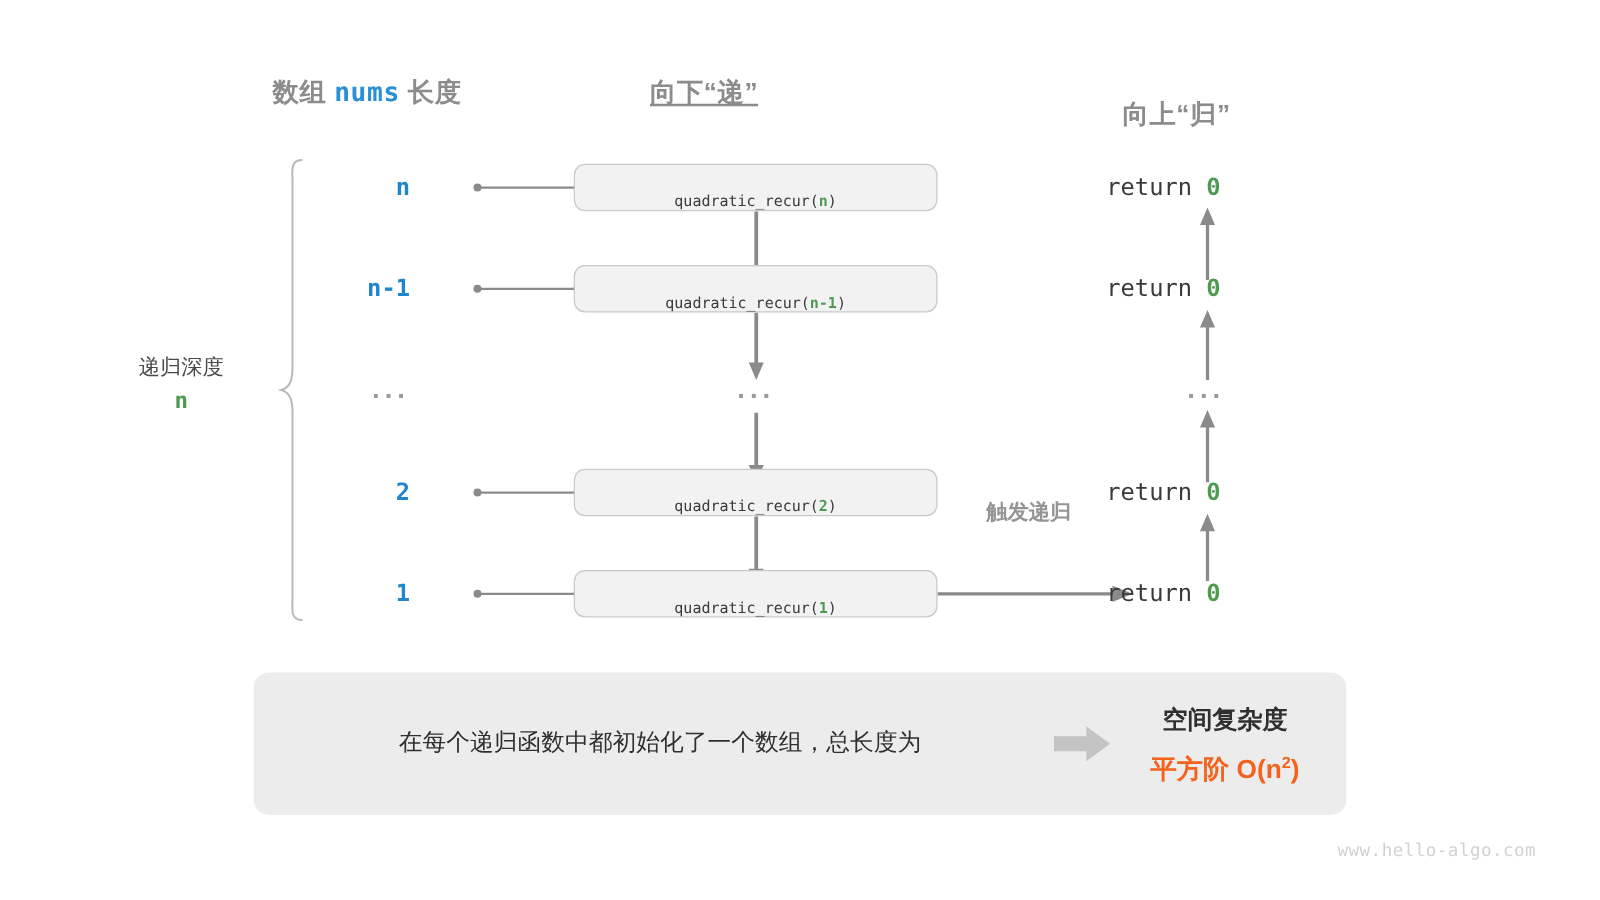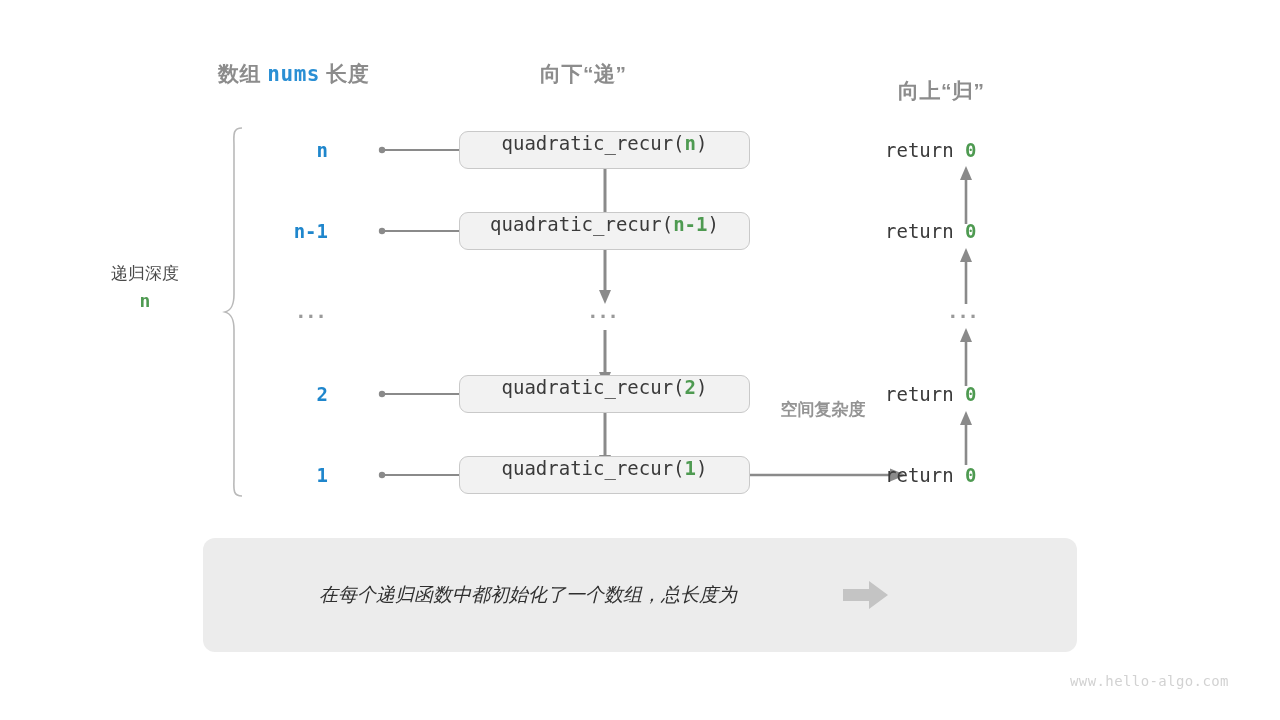--- a/index.html
+++ b/index.html
@@ -37,23 +37,23 @@
   }
   .depth-caption .green{
     color:#4e9a51;font-weight:bold;
     font-family:"DejaVu Sans Mono","Liberation Mono",monospace;font-size:18px;
   }
 
   
   .call-box{
     box-sizing:border-box;
     background:#f2f2f2;border:1.4px solid #c9c9c9;border-radius:9px;
-    display:flex;align-items:flex-start;justify-content:center;
-    font-family:"DejaVu Sans Mono","Liberation Mono",monospace;
-    font-size:19px;color:#3a3a3a;white-space:nowrap;
+    display:flex;align-items:flex-end;justify-content:center;
+    font-family:"DejaVu Sans Mono","Liberation Mono",monospace;
+    font-size:12px;color:#3a3a3a;white-space:nowrap;
   }
   .call-box .arg{color:#4e9a51;font-weight:bold;}
   .mid-dots{
     width:120px;text-align:center;color:#9a9a9a;font-size:22px;font-weight:bold;
     letter-spacing:4px;line-height:1;
   }
 
   
   .ret{
     font-family:"DejaVu Sans Mono","Liberation Mono",monospace;
@@ -72,21 +72,20 @@
   }
 
   
   .summary{
     box-sizing:border-box;background:#ececec;border-radius:12px;
     display:flex;align-items:center;
   }
   .sum-left{
     flex:0 0 auto;width:620px;padding-left:30px;box-sizing:border-box;
     text-align:center;
-    font-style:italic;
   }
   .sum-text{font-size:19px;color:#2f2f2f;line-height:1.5;white-space:nowrap;}
   .sum-formula{
     margin-top:11px;font-size:21px;font-weight:bold;color:#6e6e6e;white-space:nowrap;
     font-family:"Liberation Sans","DejaVu Sans",sans-serif;
   }
   .sum-formula .b{color:#1f86cc;}
   .sum-formula .op{color:#6e6e6e;font-weight:bold;}
   .sum-arrow{flex:0 0 auto;width:86px;display:flex;justify-content:center;align-items:center;}
   .sum-right{flex:1 1 auto;text-align:center;padding-right:26px;}
@@ -105,28 +104,28 @@
 </head>
 <body>
 
 <div class="stage">
 
   <div class="abs col-head" style="left:218px;top:60px;">
     <span>数组</span>
     <span class="hl">nums</span>
     <span>长度</span>
   </div>
-  <div class="abs col-head" style="left:540px;top:60px;">向下“递”</div>
+  <div class="abs col-head" style="left:520px;top:60px;text-decoration:underline;">向下“递”</div>
   <div class="abs col-head" style="left:898px;top:43px;margin-top:34px;">向上“归”</div>
 
   <svg class="abs" style="left:222px;top:122px;" width="30" height="380">
     <path class="brace" d="M20,6 C10,6 12,14 12,24 L12,172 C12,182 10,188 3,190 C10,192 12,198 12,208 L12,356 C12,366 10,374 20,374"></path>
   </svg>
 
-  <div class="abs depth-caption" style="left:55px;top:260px;">
+  <div class="abs depth-caption" style="left:55px;top:280px;">
     <div>递归深度</div>
     <div class="green">n</div>
   </div>
 
   <div class="abs depth-label" style="left:238px;top:139px;">n</div>
   <svg class="abs" style="left:376px;top:142px;" width="92" height="16">
     <line x1="7" y1="8" x2="86" y2="8" stroke="#8a8a8a" stroke-width="1.8"></line>
     <circle cx="6" cy="8" r="3.2" fill="#8a8a8a"></circle>
     <circle cx="86" cy="8" r="3.2" fill="#8a8a8a"></circle>
   </svg>
@@ -197,21 +196,21 @@
   <div class="abs call-box" style="left:459px;top:375px;width:291px;height:38px;">
     <span>quadratic_recur(</span>
       <span class="arg">2</span>
       <span>)</span>
   </div>
   <div class="abs ret" style="left:885px;top:383px;">
     <span>return </span><span class="val">0</span>
   </div>
 
   <div class="abs base-note" style="left:748px;top:396px;">
-    <div>空间复杂度</div>
+    <div>触发递归</div>
   </div>
 
   <svg class="abs" style="left:596px;top:413px;" width="18" height="58">
     <line x1="9" y1="0" x2="9" y2="44" stroke="#8a8a8a" stroke-width="3"></line>
     <path d="M9,56 L3,42 L15,42 Z" fill="#8a8a8a"></path>
   </svg>
 
   <svg class="abs" style="left:957px;top:411px;" width="18" height="54">
     <line x1="9" y1="54" x2="9" y2="12" stroke="#8a8a8a" stroke-width="2.6"></line>
     <path d="M9,0 L3,14 L15,14 Z" fill="#8a8a8a"></path>
@@ -243,17 +242,21 @@
     <div class="sum-left">
       <div class="sum-text">在每个递归函数中都初始化了一个数组，总长度为</div>
     </div>
 
     <div class="sum-arrow">
       <svg width="46" height="30" viewBox="0 0 46 30">
         <path d="M0,9 L26,9 L26,1 L45,15 L26,29 L26,21 L0,21 Z" fill="#c4c4c4"></path>
       </svg>
     </div>
 
+    <div class="sum-right">
+      <div class="sum-title">空间复杂度</div>
+      <div class="sum-value"><span>平方阶  O(n</span><sup>2</sup><span>)</span></div>
+    </div>
   </div>
 
   <div class="abs watermark" style="left:1070px;top:673px;">www.hello-algo.com</div>
 
 </div>
 
 </body></html>

